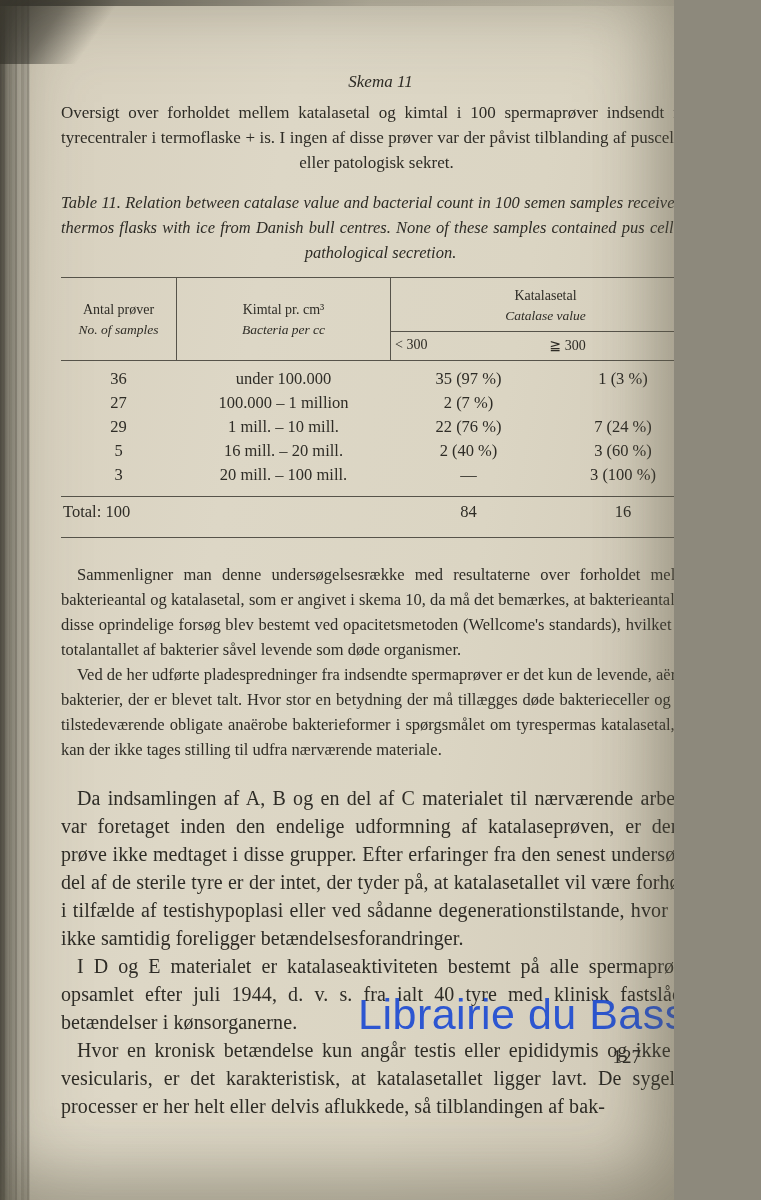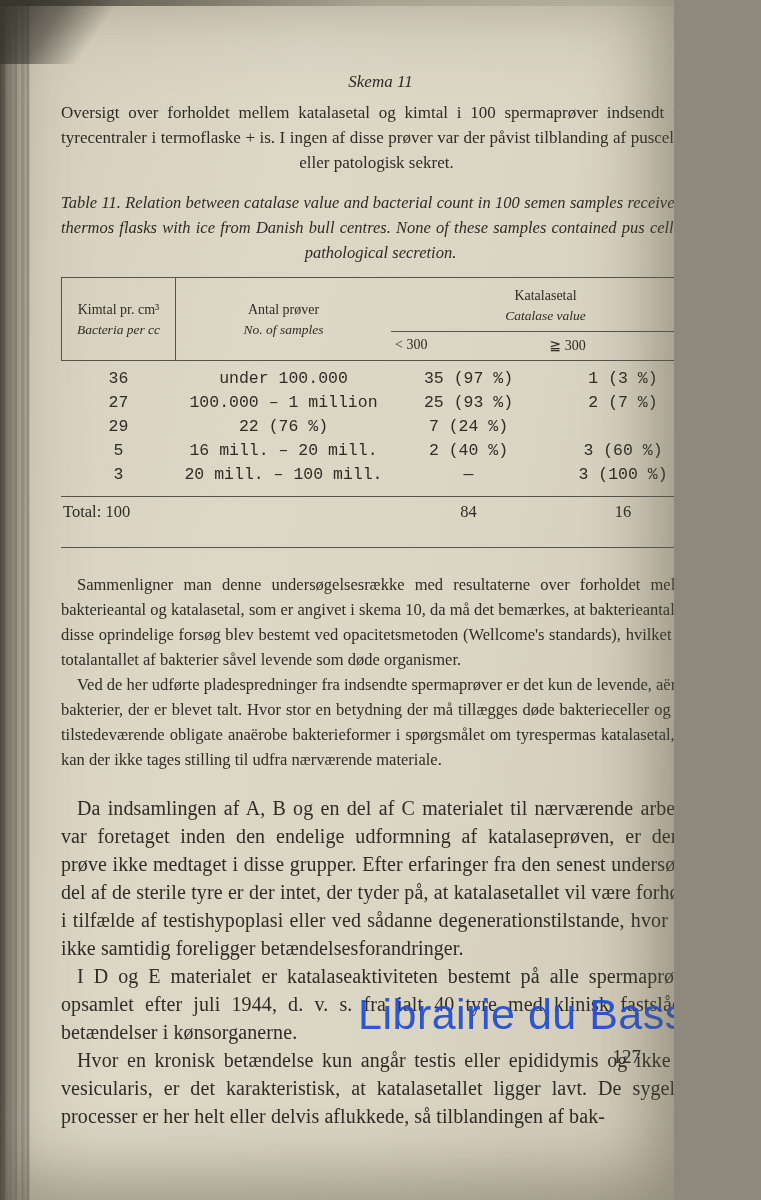--- a/index.html
+++ b/index.html
@@ -53,30 +53,30 @@
   .he { font-size:13.5px; line-height:17px; font-style:italic; margin-top:3px; }
   .c3top { padding:9px 4px 7px 4px; }
   .c3sub {
     display:grid; grid-template-columns:1fr 1fr;
     border-top:1px solid #56534a;
   }
   .c3sub .sub {
     padding:5px 4px 6px 4px; font-size:14px; text-align:left;
     font-family:"Liberation Serif","DejaVu Serif","DejaVu Sans",serif;
   }
-  .t-body { padding:6px 0 9px 0;font-family:Liberation Mono, monospace; }
+  .t-body { padding:6px 0 9px 0; }
   .t-row {
     display:grid; grid-template-columns:115px 215px 155px 154px;
     font-size:16.5px; line-height:24px;
   }
   .t-row > div { text-align:center; }
   .t-total {
     display:grid; grid-template-columns:115px 215px 155px 154px;
     border-top:1.5px solid #56534a; border-bottom:1.5px solid #56534a;
-    padding:4px 0 24px 0; font-size:16.5px; line-height:22px;
+    padding:4px 0 14px 0; font-size:16.5px; line-height:22px;
   }
   .t-total .lbl { grid-column:1 / span 2; text-align:left; padding-left:2px; }
   .t-total .num { text-align:center; }
 
   
   .para { margin:0; text-align:justify; }
   .g1 { font-size:16.5px; line-height:25px; }
   .g2 { font-size:20px; line-height:28px; letter-spacing:.1px; }
   .indent { text-indent:16px; }
   .gap-top { margin-top:22px; }
@@ -99,27 +99,27 @@
   <div class="page">
 
     <div class="content">
 
       <div class="skema-title">Skema 11</div>
       <p class="caption-da">Oversigt over forholdet mellem katalasetal og kimtal i 100 spermaprøver indsendt fra tyrecentraler i termoflaske + is. I ingen af disse prøver var der påvist tilblanding af pusceller eller patologisk sekret.</p>
       <p class="caption-en">Table 11. Relation between catalase value and bacterial count in 100 semen samples received in thermos flasks with ice from Danish bull centres. None of these samples contained pus cells or pathological secretion.</p>
 
       <div class="dtable">
         <div class="t-head">
+          <div class="col c1">
+            <div class="hd">Antal prøver</div>
+            <div class="he">No. of samples</div>
+          </div>
           <div class="col c2">
             <div class="hd">Kimtal pr. cm³</div>
             <div class="he">Bacteria per cc</div>
-          </div>
-          <div class="col c1">
-            <div class="hd">Antal prøver</div>
-            <div class="he">No. of samples</div>
           </div>
           <div class="col c3">
             <div class="c3top">
               <div class="hd">Katalasetal</div>
               <div class="he">Catalase value</div>
             </div>
             <div class="c3sub">
               <div class="sub">&lt; 300</div>
               <div class="sub">≧ 300</div>
             </div>
@@ -129,25 +129,25 @@
         <div class="t-body">
           <div class="t-row">
             <div>36</div>
             <div>under 100.000</div>
             <div>35 (97 %)</div>
             <div>1 (3 %)</div>
           </div>
           <div class="t-row">
             <div>27</div>
             <div>100.000 – 1 million</div>
-            <div>25 (93 %)</div>
             <div>2 (7 %)</div>
           </div>
           <div class="t-row">
             <div>29</div>
+            <div>1 mill. – 10 mill.</div>
             <div>22 (76 %)</div>
             <div>7 (24 %)</div>
           </div>
           <div class="t-row">
             <div>5</div>
             <div>16 mill. – 20 mill.</div>
             <div>2 (40 %)</div>
             <div>3 (60 %)</div>
           </div>
           <div class="t-row">

